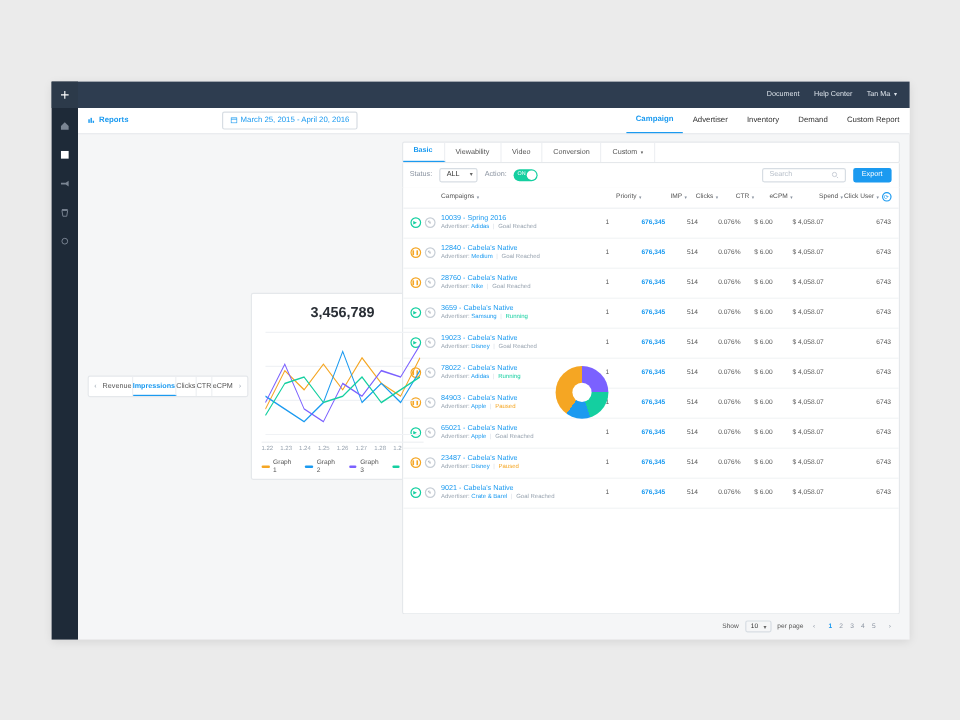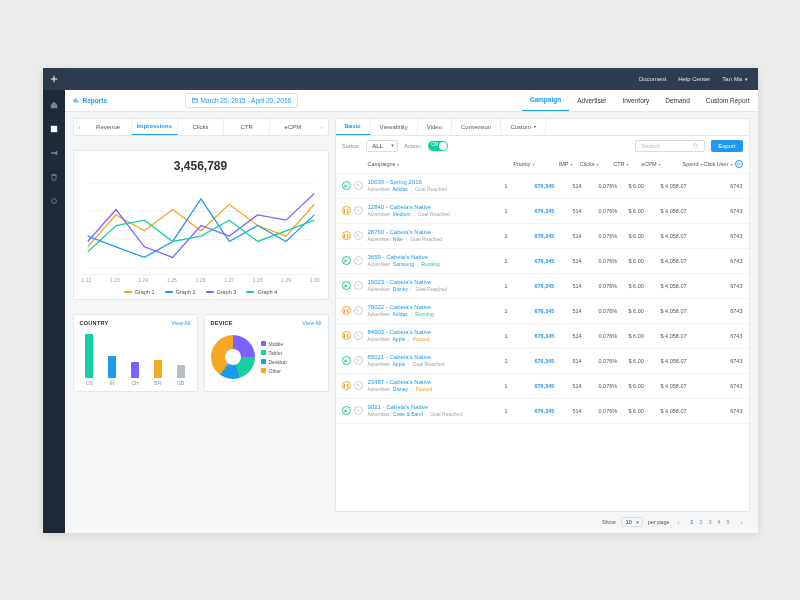--- a/index.html
+++ b/index.html
@@ -26,21 +26,21 @@
 .reports-label { width:60px; padding-left:8px; color:#1b9af0; font-weight:600; display:flex; align-items:center; gap:4px; }
 .reports-label .bars { display:inline-block; width:6px; height:6px; }
 .date-range { border:1px solid #d7dde3; border-radius:2px; padding:3px 6px; color:#1b9af0; display:flex; align-items:center; gap:3px; margin-right:auto; margin-left:60px; }
 .date-range svg { width:6px; height:6px; }
 .htabs { display:flex; align-items:stretch; align-self:stretch; }
 .htab { padding:0 8px; display:flex; align-items:center; color:#333; cursor:pointer; }
 .htab.active { color:#1b9af0; border-bottom:1.5px solid #1b9af0; font-weight:600; }
 
 
 .content { flex:1; display:flex; min-height:0; }
-.leftcol { width:270px; padding:6px 6px 6px 8px; display:flex; flex-direction:column; gap:14px; min-width:0; }
+.leftcol { width:270px; padding:6px 6px 6px 8px; display:flex; flex-direction:row; gap:2px; min-width:0;align-items:center; }
 .rightcol { flex:1; padding:6px 8px 6px 0; display:flex; flex-direction:column; min-width:0; }
 
 
 .metric-tabs { background:#fff; border:1px solid #e5e8eb; border-radius:2px; display:flex; align-items:stretch; height:18px; font-size:6px; }
 .metric-tabs .arrow { width:12px; display:flex; align-items:center; justify-content:center; color:#9aa5b1; cursor:pointer; }
 .mtab { flex:1; display:flex; align-items:center; justify-content:center; border-right:1px solid #eef0f3; color:#555; cursor:pointer; }
 .mtab:last-of-type { border-right:none; }
 .mtab.active { color:#1b9af0; border-bottom:1.5px solid #1b9af0; font-weight:600; }
 
 

